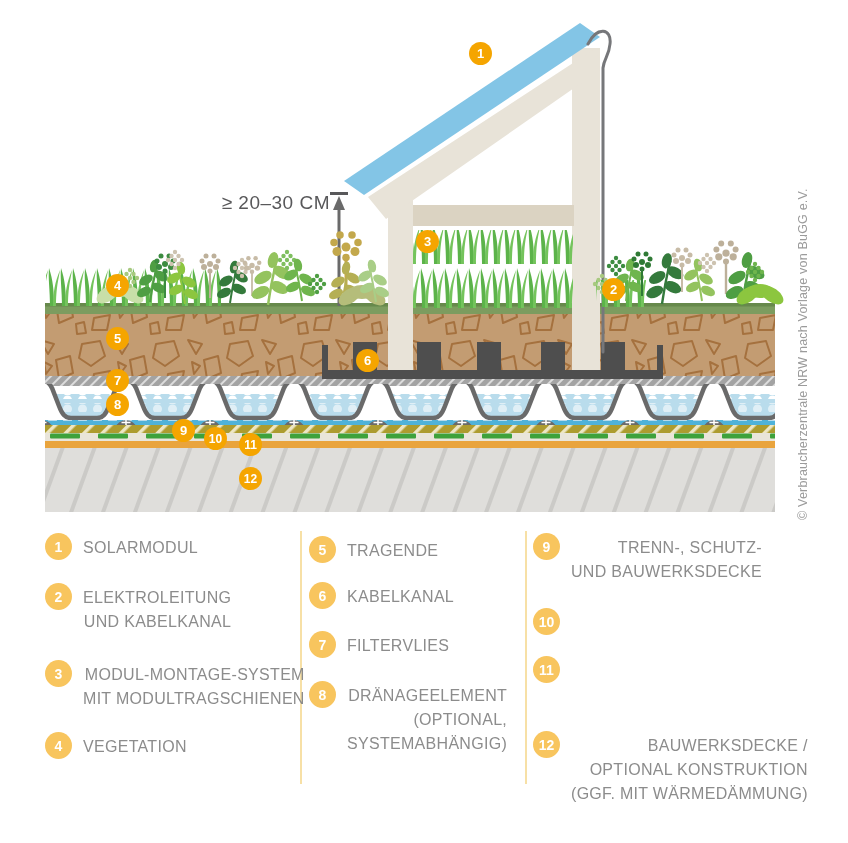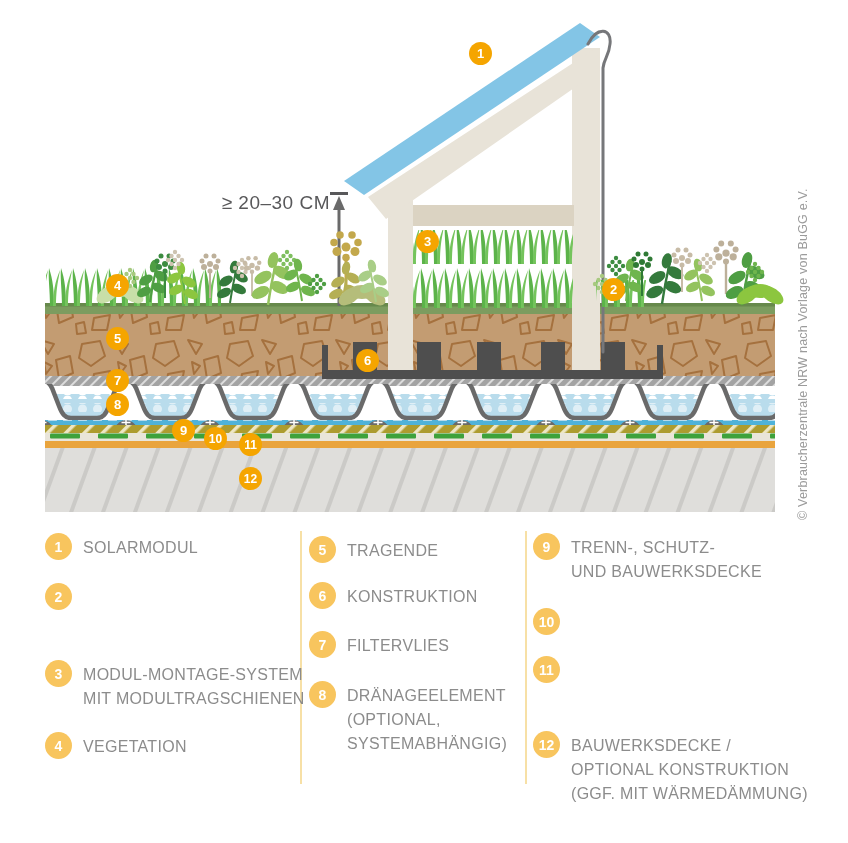--- a/index.html
+++ b/index.html
@@ -14,21 +14,21 @@
     display:flex;align-items:center;justify-content:center;line-height:1;
   }
   .legend-item{position:absolute;display:flex;gap:11px;align-items:flex-start;}
   .lbadge{
     flex:0 0 auto;width:27px;height:27px;border-radius:50%;
     background:#F8C55E;color:#fff;font-size:14px;font-weight:bold;
     display:flex;align-items:center;justify-content:center;line-height:1;
   }
   .ltext{
     padding-top:3px;font-size:16px;line-height:24px;letter-spacing:0.3px;
-    color:#8C8C8C;white-space:pre-line;font-weight:400;
+    color:#8C8C8C;white-space:pre-line;font-weight:400;text-align:right;
   }
   .divider{position:absolute;width:2px;height:253px;background:#F7E0A6;top:531px;}
   .credit{
     position:absolute;left:796px;top:520px;width:382px;
     transform:rotate(-90deg);transform-origin:0 0;
     font-size:12.5px;letter-spacing:0.2px;color:#9B9B9B;
   }
   .measure-text{font-size:19px;letter-spacing:0.5px;fill:#58585A;}
 </style>
 </head>
@@ -223,38 +223,40 @@
 
   <div class="divider" style="left:300px"></div>
   <div class="divider" style="left:525px"></div>
 
   <div class="legend-item" style="left:45px;top:533px">
     <span class="lbadge">1</span>
     <div class="ltext">SOLARMODUL</div>
   </div>
   <div class="legend-item" style="left:45px;top:583px">
     <span class="lbadge">2</span>
+    <div class="ltext">ELEKTROLEITUNG
+UND KABELKANAL</div>
   </div>
   <div class="legend-item" style="left:45px;top:660px">
     <span class="lbadge">3</span>
     <div class="ltext">MODUL-MONTAGE-SYSTEM
 MIT MODULTRAGSCHIENEN</div>
   </div>
   <div class="legend-item" style="left:45px;top:732px">
     <span class="lbadge">4</span>
     <div class="ltext">VEGETATION</div>
   </div>
 
   <div class="legend-item" style="left:309px;top:536px">
     <span class="lbadge">5</span>
     <div class="ltext">TRAGENDE</div>
   </div>
   <div class="legend-item" style="left:309px;top:582px">
     <span class="lbadge">6</span>
-    <div class="ltext">KONSTRUKTION</div>
+    <div class="ltext">KABELKANAL</div>
   </div>
   <div class="legend-item" style="left:309px;top:631px">
     <span class="lbadge">7</span>
     <div class="ltext">FILTERVLIES</div>
   </div>
   <div class="legend-item" style="left:309px;top:681px">
     <span class="lbadge">8</span>
     <div class="ltext">DRÄNAGEELEMENT
 (OPTIONAL,
 SYSTEMABHÄNGIG)</div>

